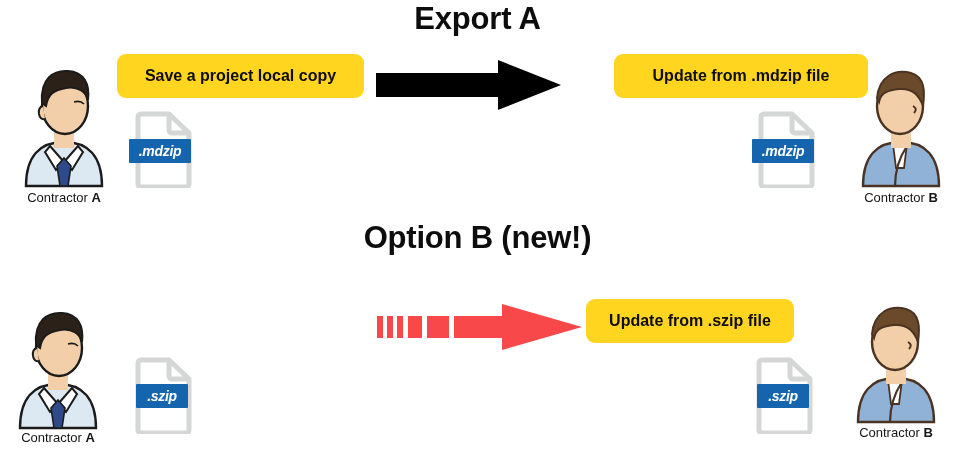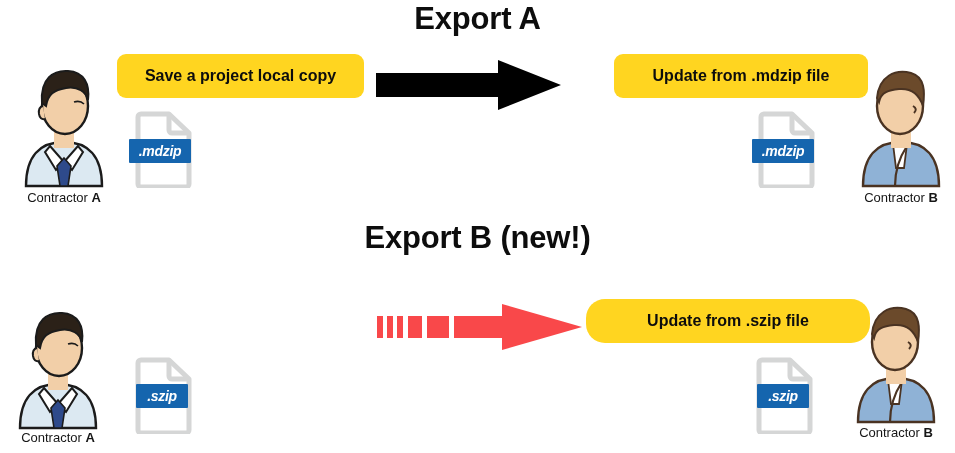--- a/index.html
+++ b/index.html
@@ -132,21 +132,21 @@
 
       <ellipse cx="45" cy="48" rx="23" ry="28" fill="#F2CFA8" stroke="#4a3322" stroke-width="2.4"></ellipse>
 
       <path d="M22 40 C24 18 40 11 56 15 C70 19 70 34 68 48 C64 36 56 30 44 31 C34 32 26 34 24 44 Z" fill="#6B4A2B" stroke="#4a3322" stroke-width="2"></path>
 
       <path d="M58 48 q5 3 1 7" fill="none" stroke="#4a3322" stroke-width="2"></path>
     </svg>
   </div>
   <div class="person-label" style="left:831px;top:190px;"><span>Contractor </span><b>B</b></div>
 
-  <div class="section-title" id="title-b">Export B (new!)</div>
+  <div class="section-title" id="title-b">Option B (new!)</div>
 
   <div class="person" style="left:12px;top:300px;">
     <svg width="92" height="130" viewBox="0 0 92 130">
       <path d="M8 128 C8 98 22 84 46 84 C70 84 84 98 84 128 Z" fill="#DCE9F2" stroke="#1b1b1b" stroke-width="2.4"></path>
       <path d="M32 88 L46 104 L38 112 L27 94 Z" fill="#ffffff" stroke="#1b1b1b" stroke-width="2"></path>
       <path d="M60 88 L46 104 L54 112 L65 94 Z" fill="#ffffff" stroke="#1b1b1b" stroke-width="2"></path>
       <path d="M36 66 L56 66 L56 90 L36 90 Z" fill="#F2CFA8" stroke="none"></path>
       <path d="M46 100 L53 108 L50 128 L42 128 L39 108 Z" fill="#2E4A8B" stroke="#1b1b1b" stroke-width="1.6"></path>
       <ellipse cx="47" cy="48" rx="23" ry="28" fill="#F2CFA8" stroke="#1b1b1b" stroke-width="2.4"></ellipse>
       <path d="M25 48 q-5 1 -4 8 q1 6 6 5" fill="#F2CFA8" stroke="#1b1b1b" stroke-width="2"></path>
@@ -173,21 +173,21 @@
         <rect x="20" y="14" width="6" height="22"></rect>
         <rect x="31" y="14" width="14" height="22"></rect>
         <rect x="50" y="14" width="22" height="22"></rect>
         <rect x="77" y="14" width="48" height="22"></rect>
         <path d="M125 2 L205 25 L125 48 Z"></path>
         <rect x="120" y="14" width="10" height="22"></rect>
       </g>
     </svg>
   </div>
 
-  <div class="ybox" style="left:586px;top:299px;width:284px;height:44px;border-radius:19px;">Update from .szip file</div>
+  <div class="ybox" style="left:586px;top:299px;width:208px;height:44px;">Update from .szip file</div>
 
   <div class="fileicon" style="left:755px;top:356px;">
     <svg width="62" height="78" viewBox="0 0 62 78">
       <path d="M7 4 h28 l20 19 v51 a3 3 0 0 1 -3 3 h-45 a3 3 0 0 1 -3 -3 v-67 a3 3 0 0 1 3 -3 z" fill="#ffffff" stroke="#D5D6D6" stroke-width="5" stroke-linejoin="round"></path>
       <path d="M35 4 v16 a3 3 0 0 0 3 3 h17" fill="none" stroke="#D5D6D6" stroke-width="5" stroke-linejoin="round"></path>
     </svg>
   </div>
   <div class="file-ext" style="left:757px;top:384px;width:52px;height:24px;font-size:14px;">.szip</div>
 
   <div class="person" style="left:850px;top:294px;">

